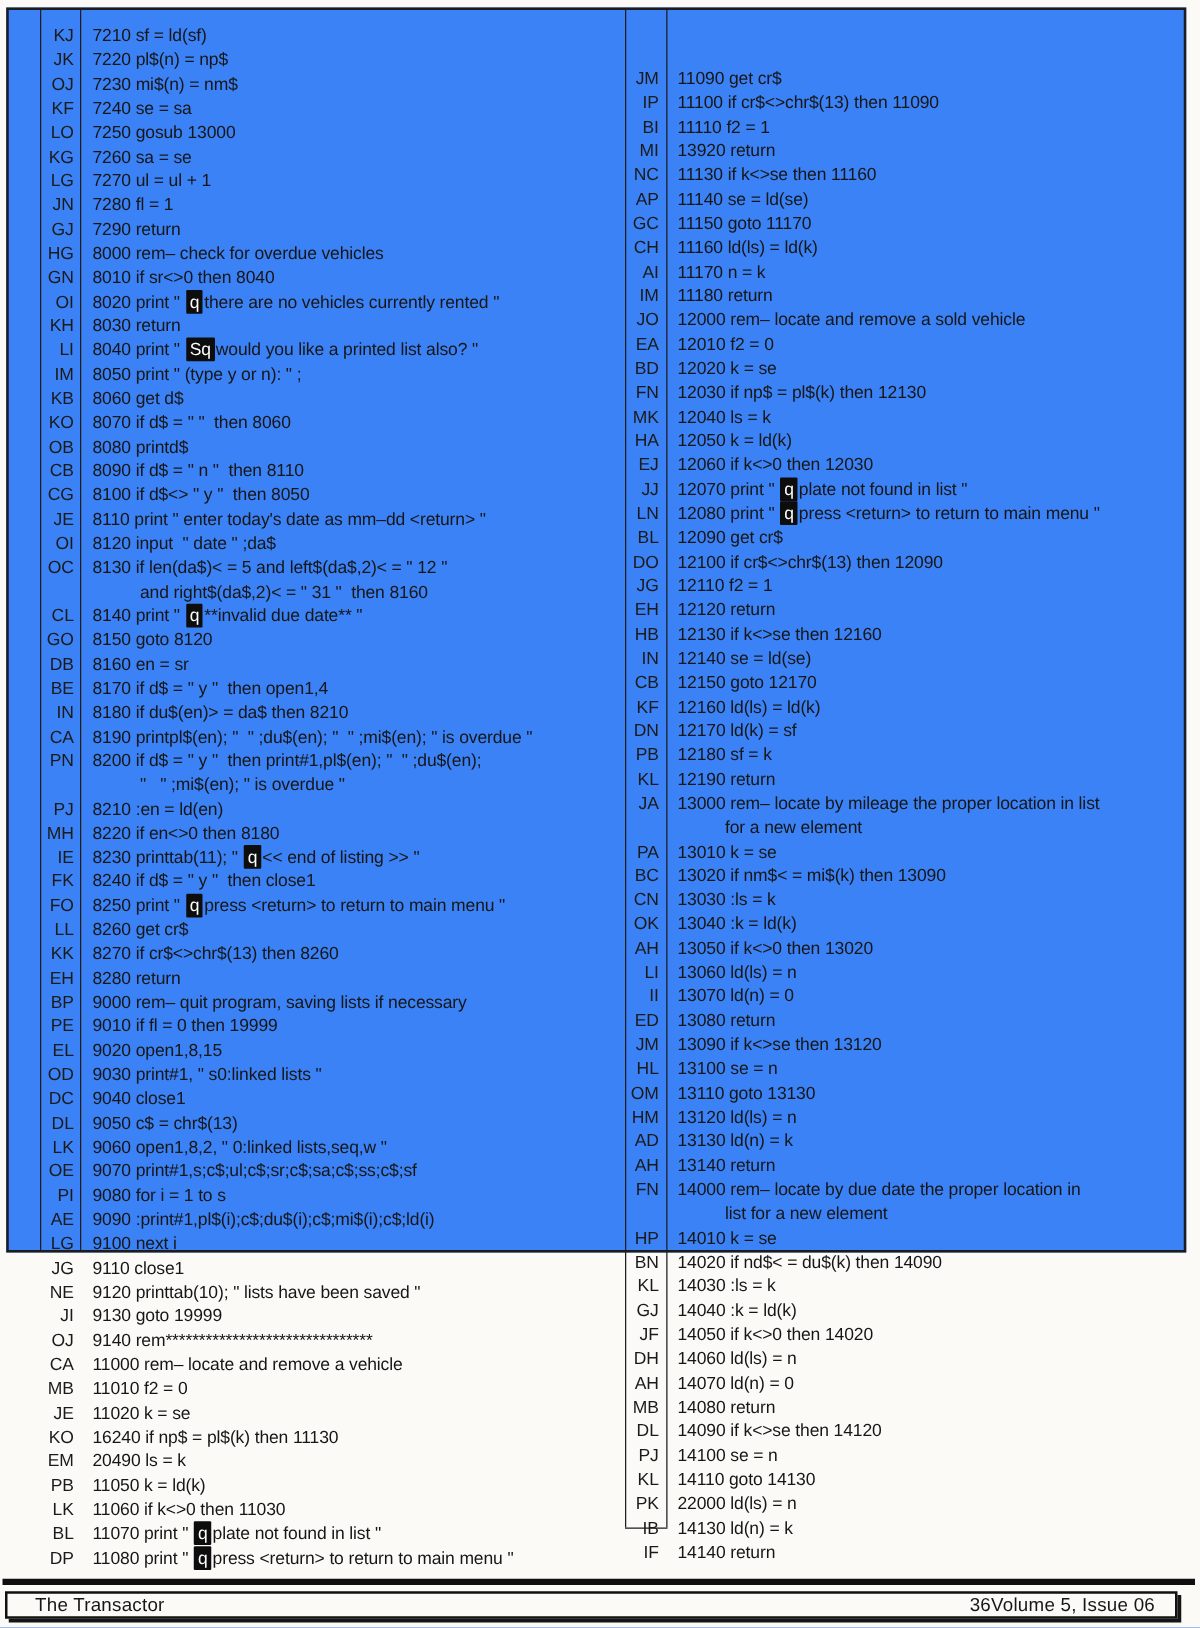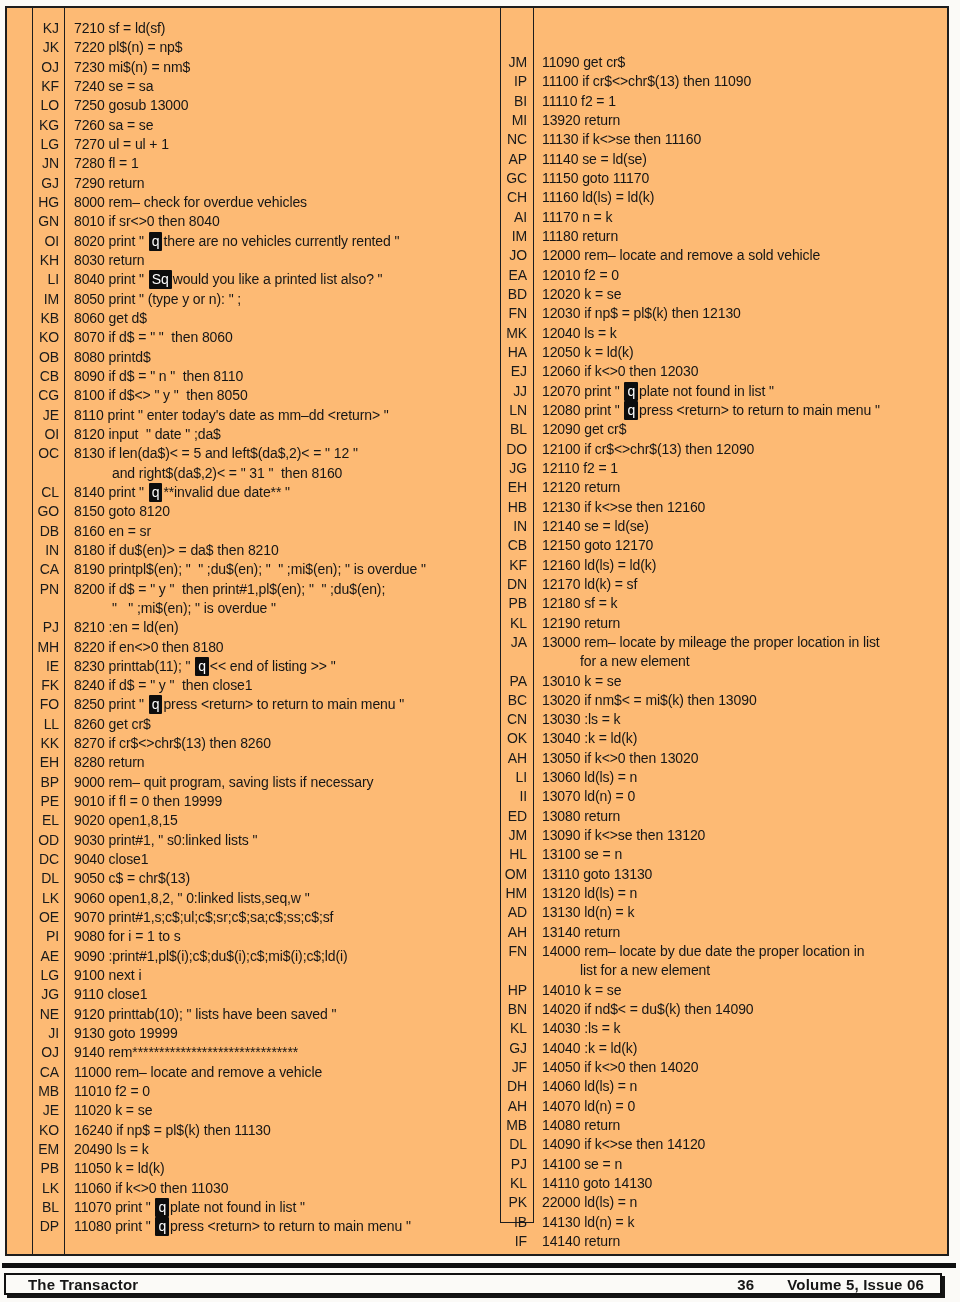--- a/index.html
+++ b/index.html
@@ -3,22 +3,22 @@
 <meta charset="utf-8">
 <style>
   html,body{margin:0;padding:0;}
   body{
     width:960px;height:1302px;position:relative;
     background:#fbfaf7;color:#161616;
     font-family:"Liberation Sans","DejaVu Sans",sans-serif;
     overflow:hidden;
   }
   .listing-box{
-    position:absolute;left:5px;top:6px;width:944px;height:1250px;
-    border:2px solid #1d1d1d;background:#fdba74;box-sizing:border-box;
+    position:absolute;left:5px;top:6px;width:944px;height:996px;
+    border:2px solid #1d1d1d;background:#3b82f6;box-sizing:border-box;
   }
   .rail{position:absolute;width:1px;background:#1d1d1d;top:0;}
   .rail-l1{left:25px;height:100%;}
   .rail-l2{left:57px;height:100%;}
   .rail-r1{left:493px;height:1214px;}
   .rail-r2{left:526px;height:1214px;}
   .rail-cap{position:absolute;left:493px;top:1214px;width:34px;height:1px;background:#1d1d1d;}
   .col{position:absolute;top:11px;font-size:14px;line-height:19.33px;letter-spacing:-0.1px;}
   .col-left{left:25px;width:462px;}
   .col-right{left:493px;width:450px;margin-top:34px;}
@@ -34,21 +34,21 @@
     padding:1px 3px 2px;margin:0 1px;border-radius:1px;
   }
   .footer-rule{
     position:absolute;left:2px;top:1263px;width:954px;height:5px;background:#0f0f0f;
   }
   .page-footer{
     position:absolute;left:4px;top:1273px;width:938px;height:22px;
     border:2px solid #111;background:#fbfaf7;box-sizing:border-box;
     box-shadow:3px 3px 0 #151515;
     display:flex;align-items:center;
-    font-weight:bold;font-size:15px;letter-spacing:0.2px;gap:33px;
+    font-weight:normal;font-size:15px;letter-spacing:0.2px;
   }
   .footer-left{margin-left:22px;}
   .footer-center{flex:1;text-align:right;}
   .footer-right{margin-right:16px;}
 </style>
 </head>
 <body>
 
 <div class="listing-box">
   <div class="rail rail-l1"></div>
@@ -77,20 +77,21 @@
       <div class="row"><span class="chk">OB</span><span class="code"><span>8080 printd$</span></span></div>
       <div class="row"><span class="chk">CB</span><span class="code"><span>8090 if d$ = " n "  then 8110</span></span></div>
       <div class="row"><span class="chk">CG</span><span class="code"><span>8100 if d$&lt;&gt; " y "  then 8050</span></span></div>
       <div class="row"><span class="chk">JE</span><span class="code"><span>8110 print " enter today's date as mm–dd &lt;return&gt; "</span></span></div>
       <div class="row"><span class="chk">OI</span><span class="code"><span>8120 input  " date " ;da$</span></span></div>
       <div class="row"><span class="chk">OC</span><span class="code"><span>8130 if len(da$)&lt; = 5 and left$(da$,2)&lt; = " 12 "</span></span></div>
       <div class="row cont"><span class="chk"></span><span class="code"><span>and right$(da$,2)&lt; = " 31 "  then 8160</span></span></div>
       <div class="row"><span class="chk">CL</span><span class="code"><span>8140 print " </span><span class="rev">q</span><span>**invalid due date** "</span></span></div>
       <div class="row"><span class="chk">GO</span><span class="code"><span>8150 goto 8120</span></span></div>
       <div class="row"><span class="chk">DB</span><span class="code"><span>8160 en = sr</span></span></div>
+      <div class="row"><span class="chk">BE</span><span class="code"><span>8170 if d$ = " y "  then open1,4</span></span></div>
       <div class="row"><span class="chk">IN</span><span class="code"><span>8180 if du$(en)&gt; = da$ then 8210</span></span></div>
       <div class="row"><span class="chk">CA</span><span class="code"><span>8190 printpl$(en); "  " ;du$(en); "  " ;mi$(en); " is overdue "</span></span></div>
       <div class="row"><span class="chk">PN</span><span class="code"><span>8200 if d$ = " y "  then print#1,pl$(en); "  " ;du$(en);</span></span></div>
       <div class="row cont"><span class="chk"></span><span class="code"><span>"   " ;mi$(en); " is overdue "</span></span></div>
       <div class="row"><span class="chk">PJ</span><span class="code"><span>8210 :en = ld(en)</span></span></div>
       <div class="row"><span class="chk">MH</span><span class="code"><span>8220 if en&lt;&gt;0 then 8180</span></span></div>
       <div class="row"><span class="chk">IE</span><span class="code"><span>8230 printtab(11); " </span><span class="rev">q</span><span>&lt;&lt; end of listing &gt;&gt; "</span></span></div>
       <div class="row"><span class="chk">FK</span><span class="code"><span>8240 if d$ = " y "  then close1</span></span></div>
       <div class="row"><span class="chk">FO</span><span class="code"><span>8250 print " </span><span class="rev">q</span><span>press &lt;return&gt; to return to main menu "</span></span></div>
       <div class="row"><span class="chk">LL</span><span class="code"><span>8260 get cr$</span></span></div>

